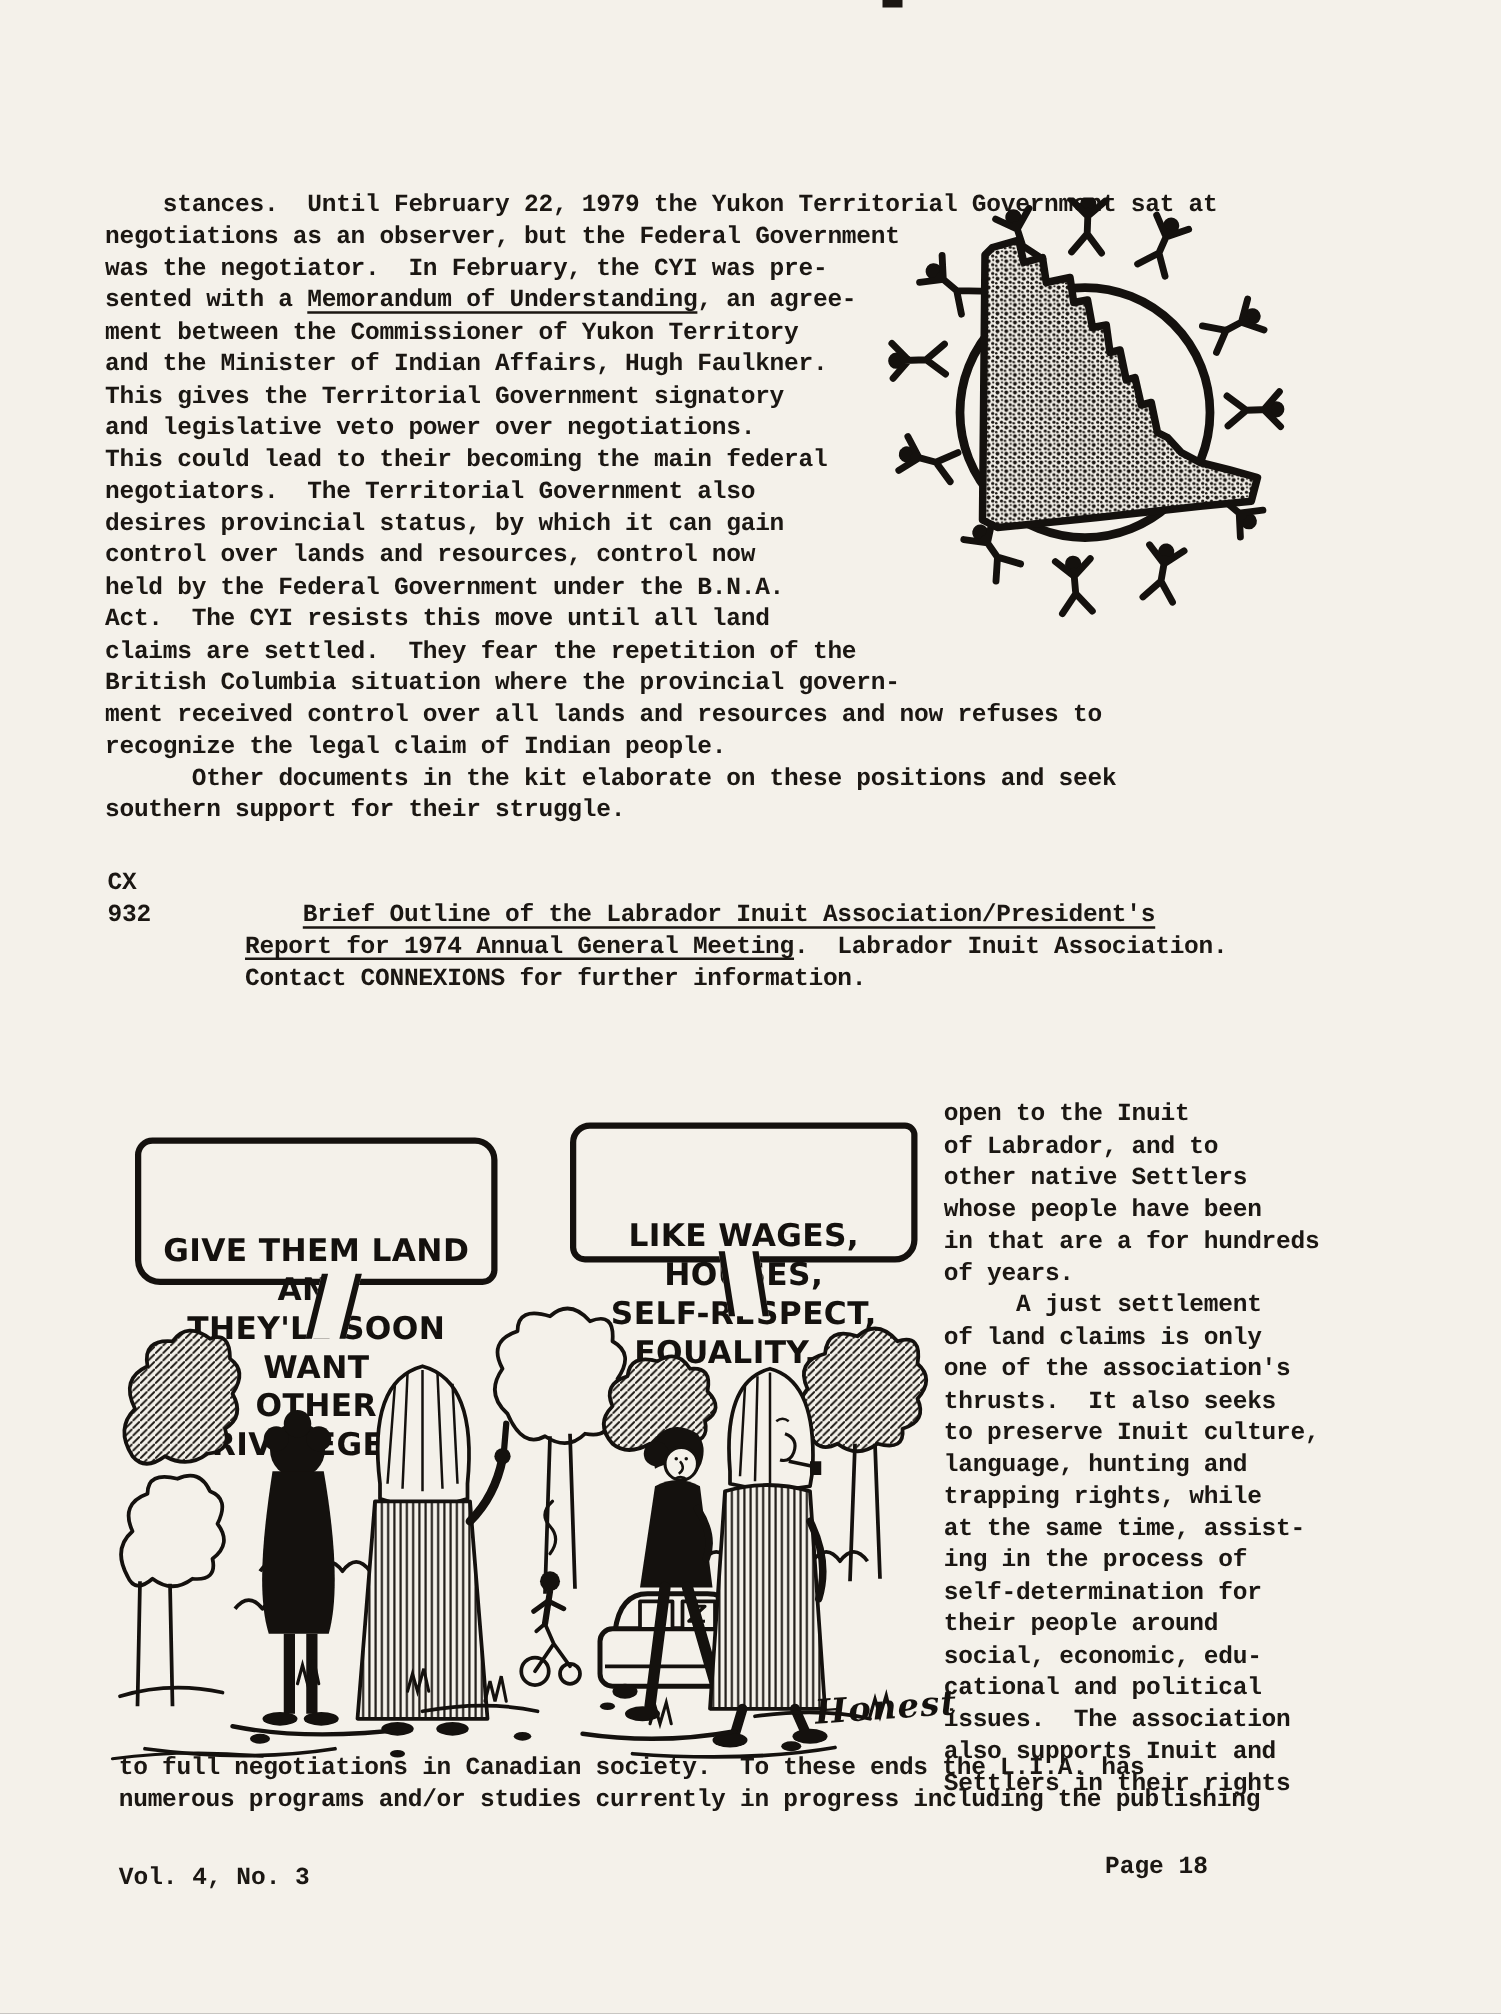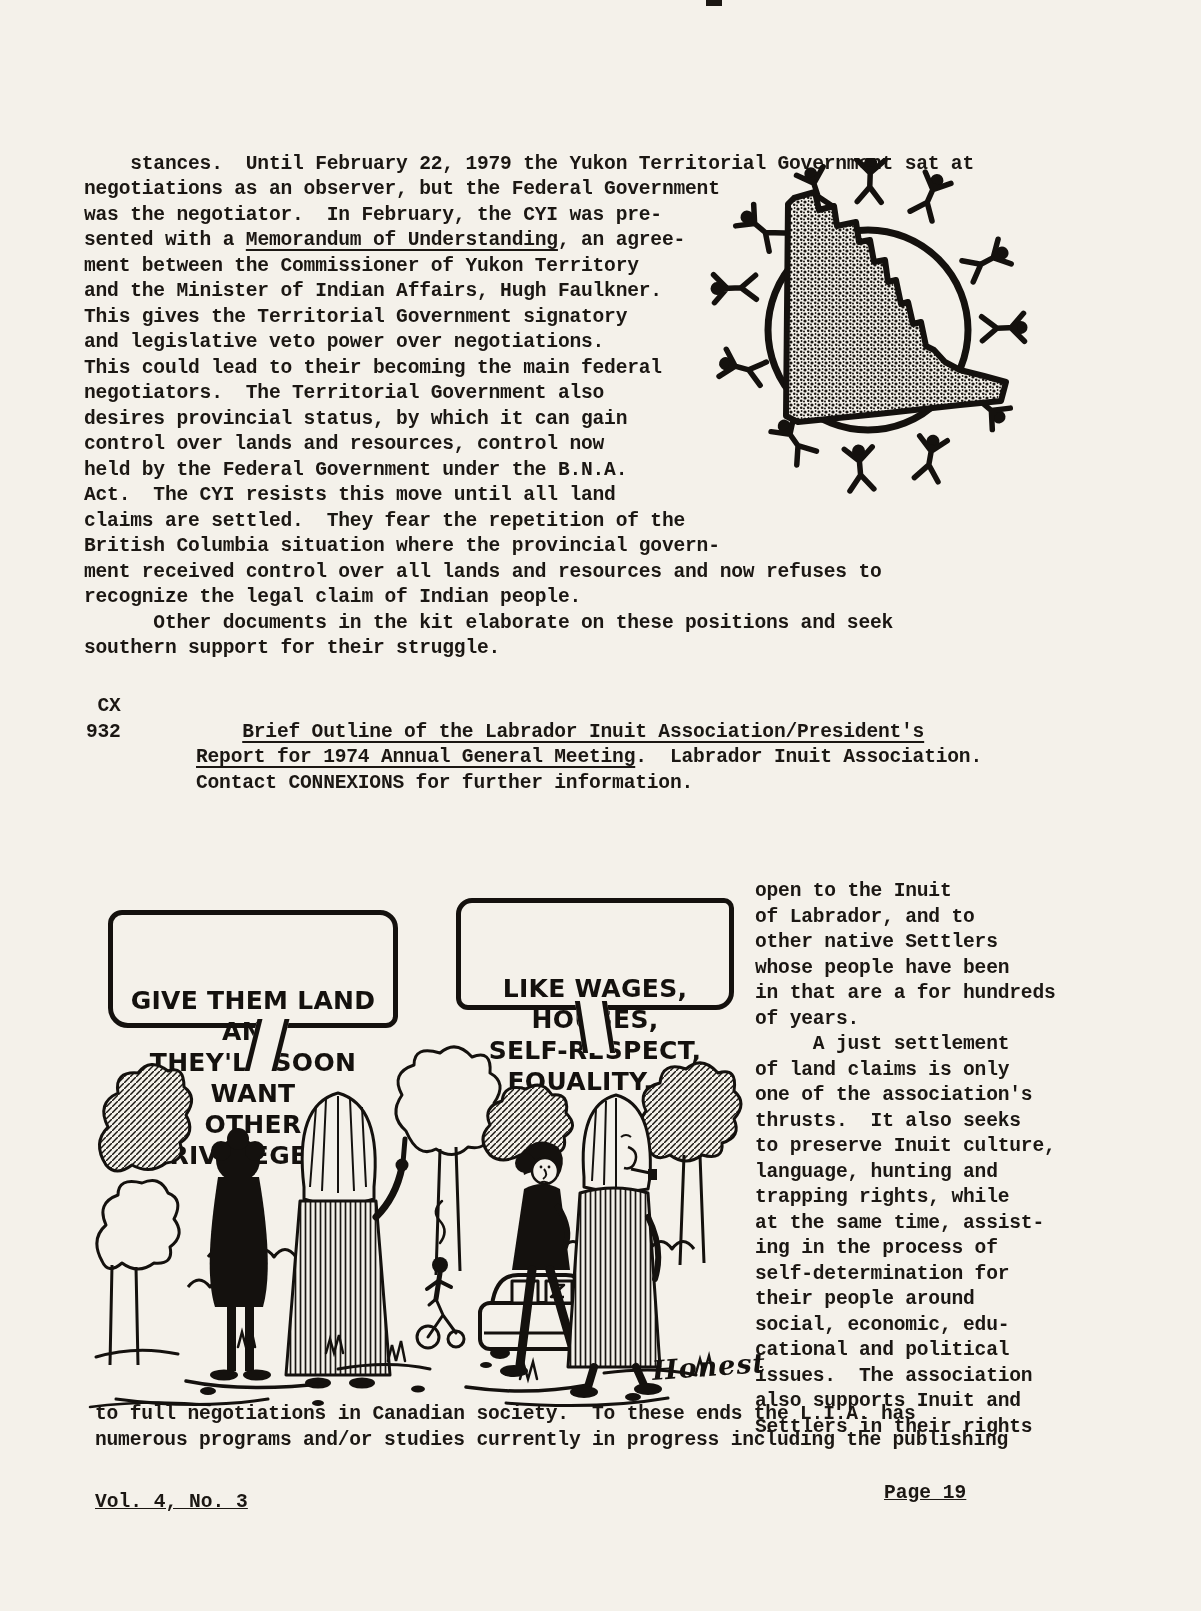--- a/index.html
+++ b/index.html
@@ -29,21 +29,21 @@
   .bubble1 { border-radius:14px 18px 12px 20px; }
   .bubble1 .tail { left:138px; transform:skewX(-14deg); }
   .bubble2 .tail { left:118px; transform:skewX(9deg); }
   .bubble-text { display:block; }
   .signature {
     position:absolute; left:652px; top:1352px;
     font:italic 700 27px/30px "DejaVu Serif", serif; color:#14110e;
     transform:rotate(-4deg); letter-spacing:1px;
   }
   svg { position:absolute; display:block; }
-  .footer { position:absolute; font:700 19.6px/25.5px "Liberation Mono", monospace; white-space:pre;text-decoration:underline; }
+  .footer { position:absolute; font:700 19.6px/25.5px "Liberation Mono", monospace; white-space:pre; }
 </style>
 </head>
 <body>
 
 <div class="page">
 
   <div class="artifact-bar"></div>
 
   <div class="tw" style="left:84px; top:126px; width:1060px;">
     <span>stances.  Until February 22, 1979 the Yukon Territorial Government sat at
@@ -95,21 +95,21 @@
       <use href="#sp" transform="translate(44,210) rotate(-75)"></use>
       <use href="#sp" transform="translate(36,130) rotate(-92)"></use>
       <use href="#sp" transform="translate(62,70) rotate(-50)"></use>
     </g>
     <circle cx="170" cy="172" r="100" fill="none" stroke="#14110e" stroke-width="7"></circle>
     <path d="M96 40 L117 34 L121 52 L136 48 L139 68 L158 64 L161 84 L172 82 L176 104 L187 102
              L190 124 L198 122 L203 146 L210 144 L215 166 L223 164 L228 188 L236 192 L247 204
              L262 212 L286 218 L308 224 L303 243 L262 247 L180 256 L100 264 L88 258 L90 46 Z" fill="url(#stipple)" stroke="#14110e" stroke-width="6" stroke-linejoin="round"></path>
   </svg>
 
-  <div class="tw" style="left:86px; top:694px;text-align:right;">CX
+  <div class="tw" style="left:86px; top:694px;">CX
 932</div>
   <div class="tw" style="left:196px; top:694px; width:900px;">
     <span class="u">Brief Outline of the Labrador Inuit Association/President's
 Report for 1974 Annual General Meeting</span><span>.  Labrador Inuit Association.
 Contact CONNEXIONS for further information.</span>
   </div>
 
 
   <div class="tw" style="left:755px; top:879px; width:340px;">open to the Inuit
 of Labrador, and to
@@ -266,15 +266,15 @@
       <ellipse cx="398" cy="330" rx="6" ry="3" fill="#14110e" stroke="none"></ellipse>
     </g>
   </svg>
 
   <div class="signature">Honest</div>
 
   <div class="tw" style="left:95px; top:1402px; width:1060px;">to full negotiations in Canadian society.  To these ends the L.I.A. has
 numerous programs and/or studies currently in progress including the publishing</div>
 
   <div class="footer" style="left:95px; top:1490px;">Vol. 4, No. 3</div>
-  <div class="footer" style="left:884px; top:1481px;">Page 19</div>
+  <div class="footer" style="left:884px; top:1481px;">Page 18</div>
 
 </div>
 
 </body></html>

